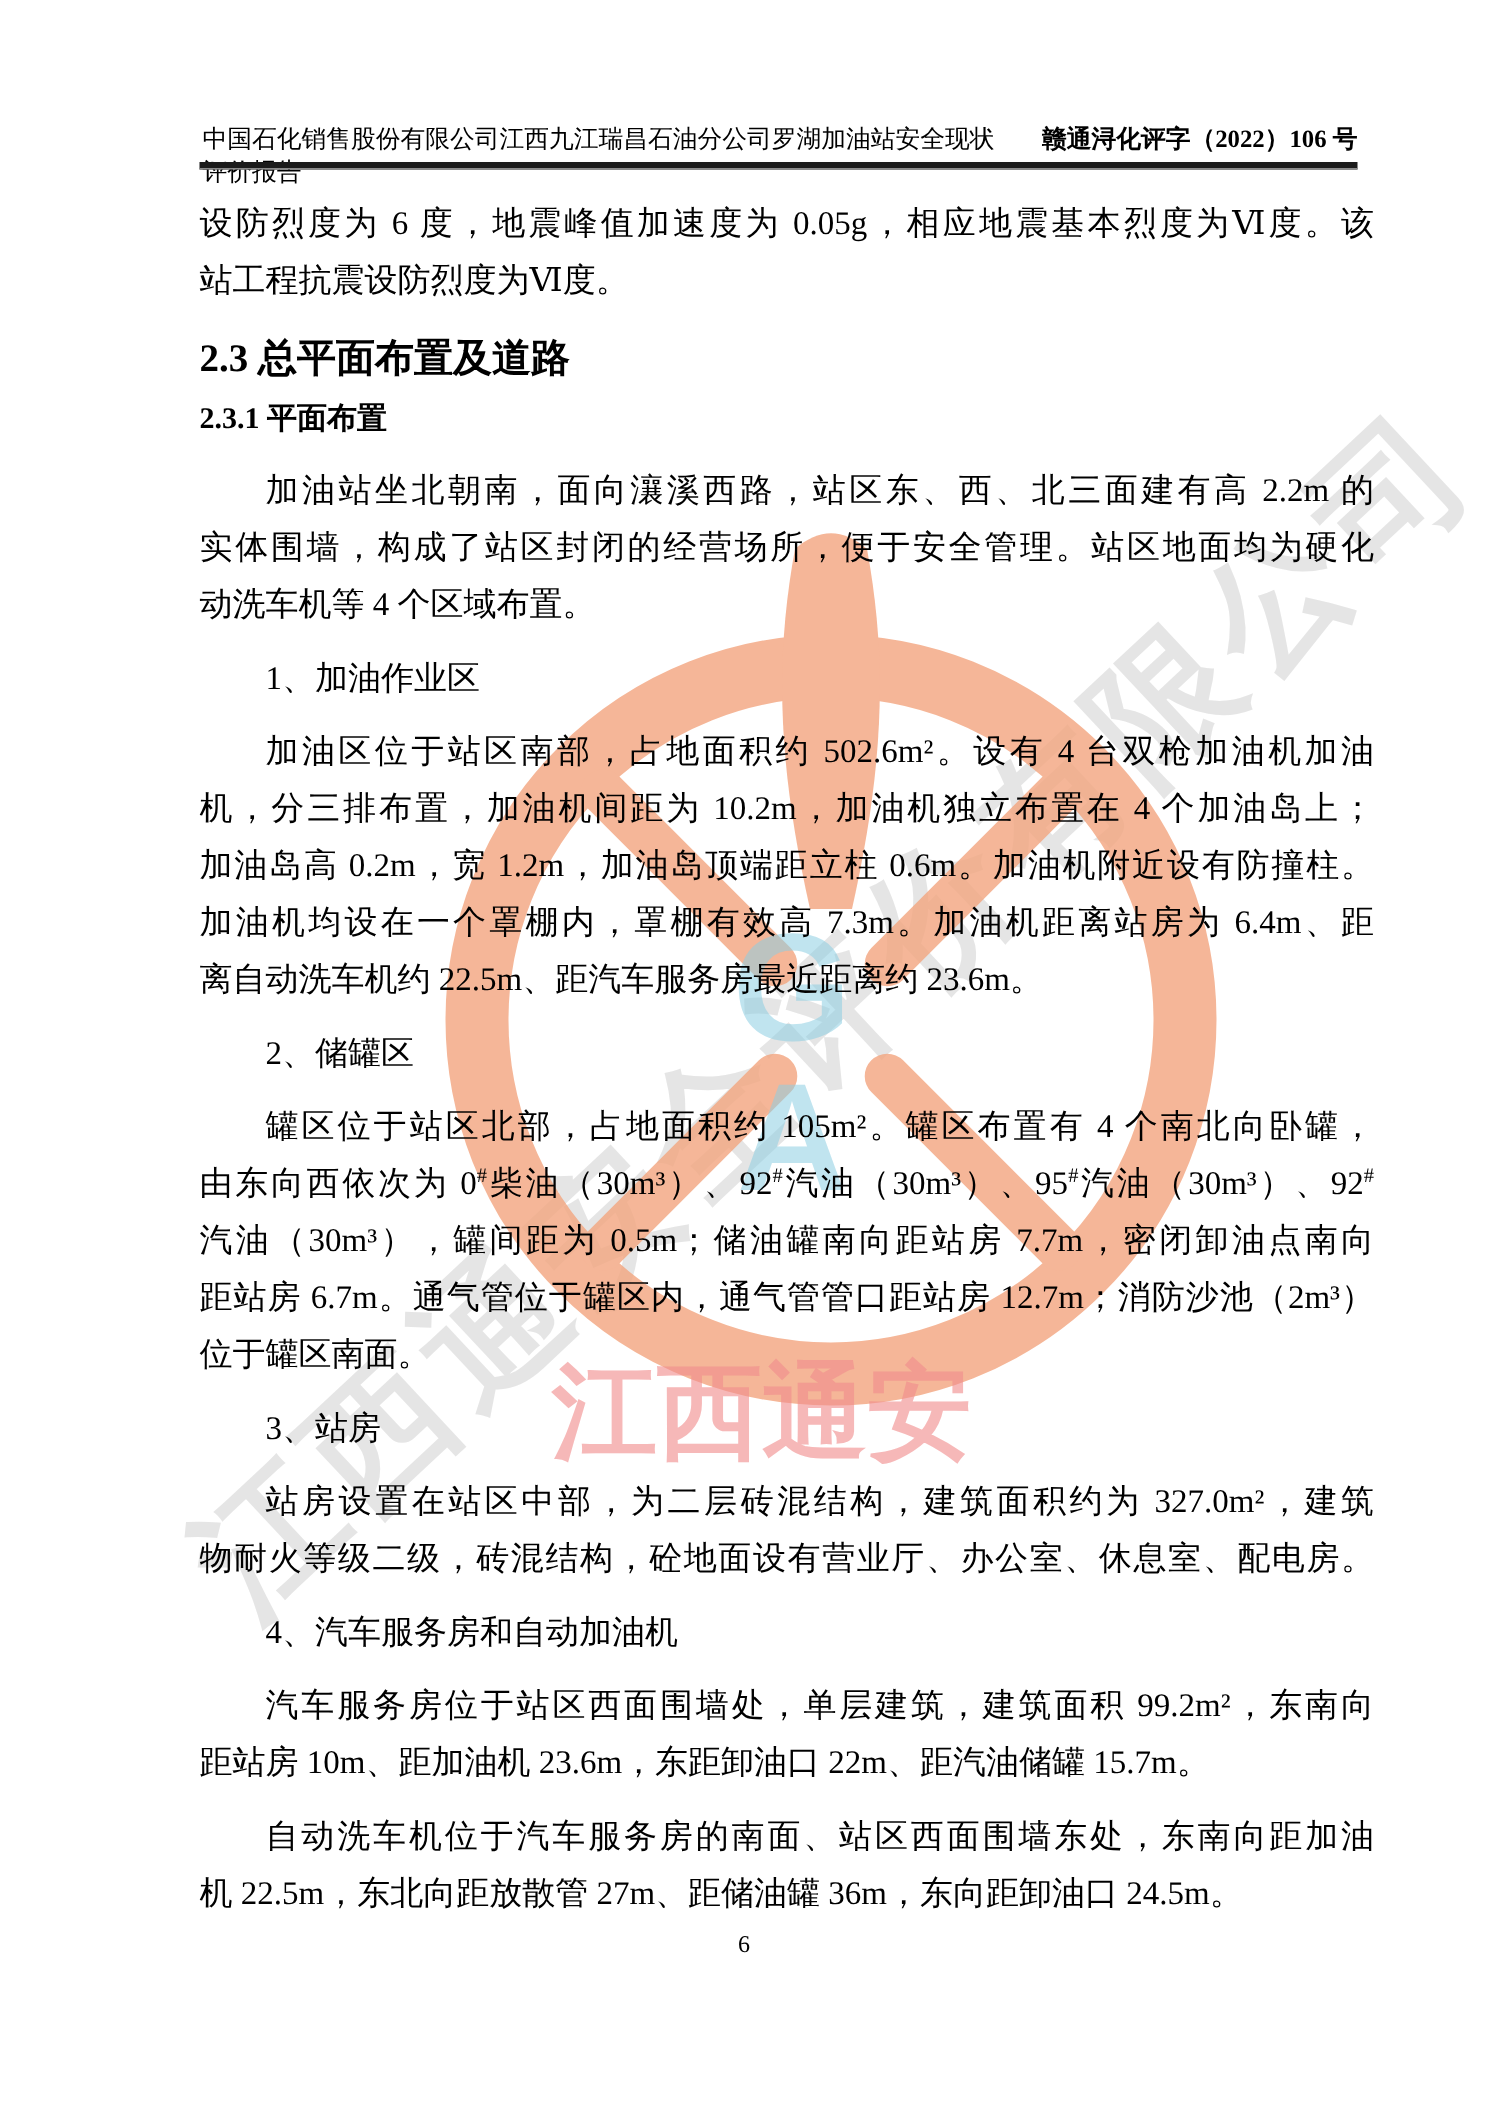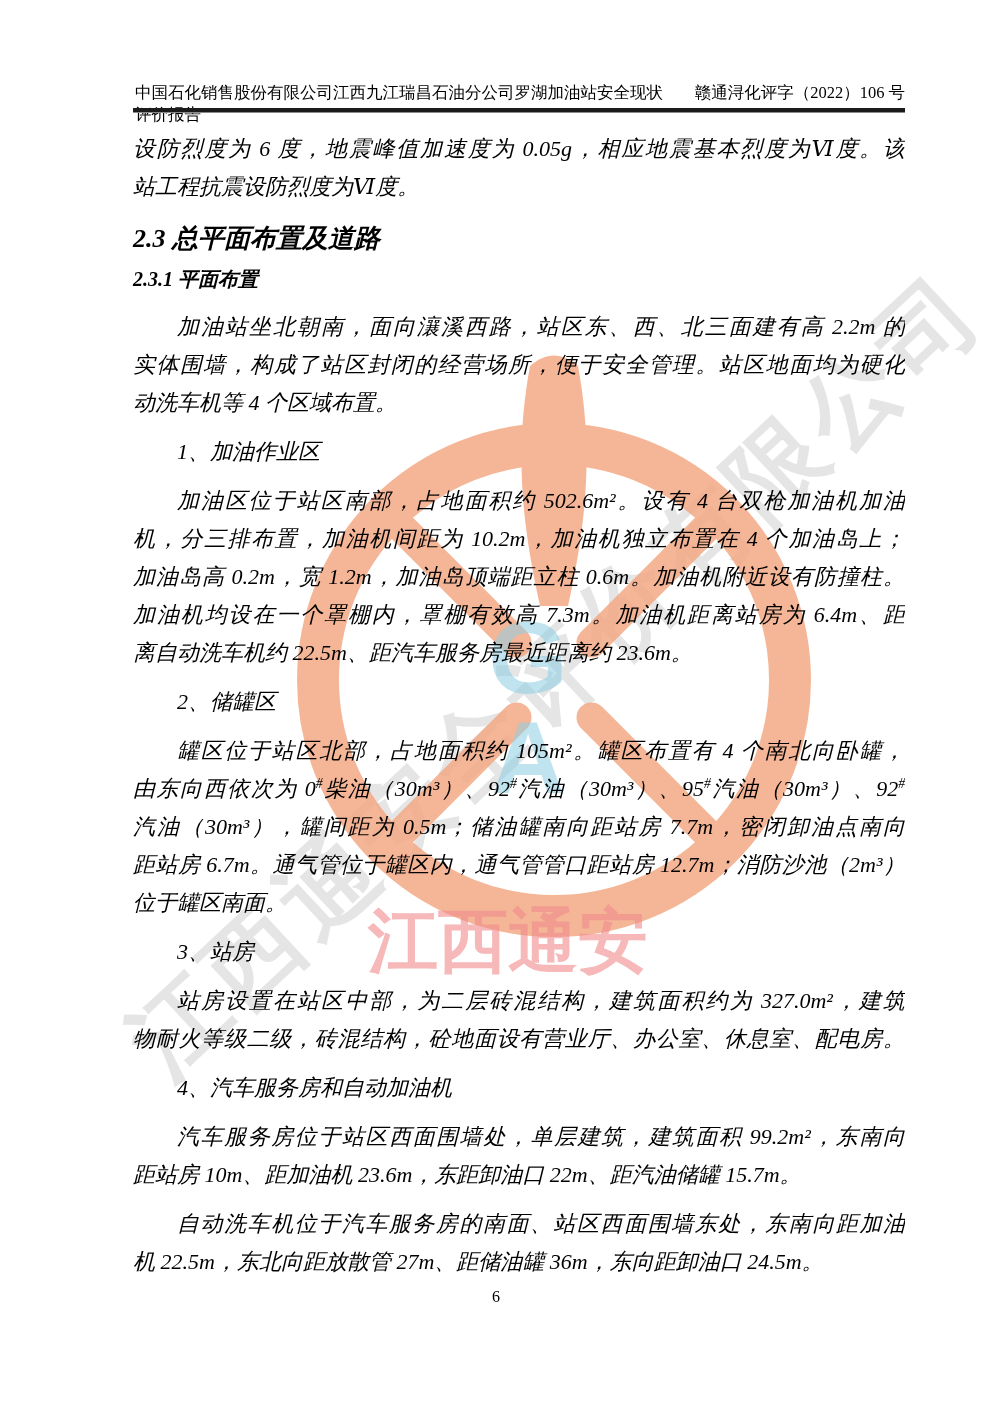--- a/index.html
+++ b/index.html
@@ -34,30 +34,29 @@
     font-weight:bold;font-size:70px;line-height:86px;letter-spacing:0px;
     color:rgba(240,140,140,0.62);
     white-space:nowrap;
   }
   
   .header{
     position:absolute;left:135px;right:87px;top:82px;z-index:2;
     display:flex;justify-content:space-between;align-items:baseline;
     font-size:16.5px;line-height:22px;
   }
-  .header .doc-no{font-weight:normal;white-space:nowrap;margin-left:18px;}
+  .header .doc-no{font-weight:bold;white-space:nowrap;margin-left:18px;}
   .header-rule{
     position:absolute;left:133px;right:87px;top:108px;z-index:2;
     height:4px;background:#1b1b1b;border-bottom:1px solid #8a8a8a;
   }
   
   .content{
-    position:absolute;left:133px;right:87px;top:130px;z-index:2;
+    position:absolute;left:133px;right:76px;top:130px;z-index:2;
     font-size:22px;
-    font-style:italic;
   }
   .content .line{
     line-height:38px;height:38px;overflow:hidden;
     text-align:justify;
   }
   .content .line.fill{text-align-last:justify;}
   .content .line.indent{text-indent:2em;margin-top:11px;}
   .content sup{font-size:0.62em;line-height:0;}
   .content h1{
     font-size:26px;font-weight:bold;margin:13px 0 0 0;line-height:40px;height:40px;

